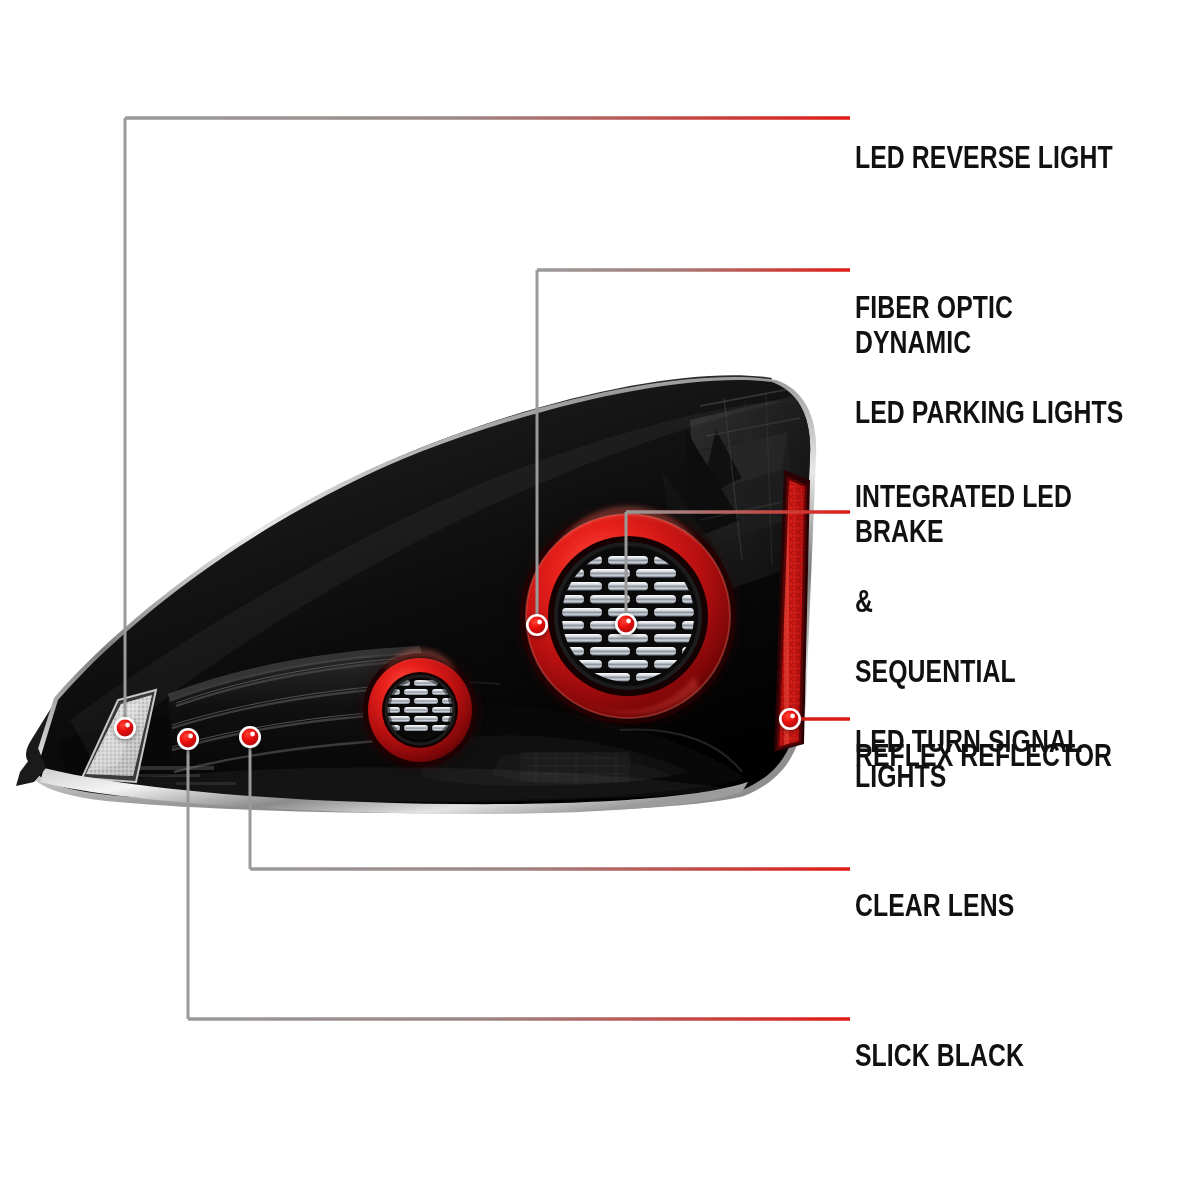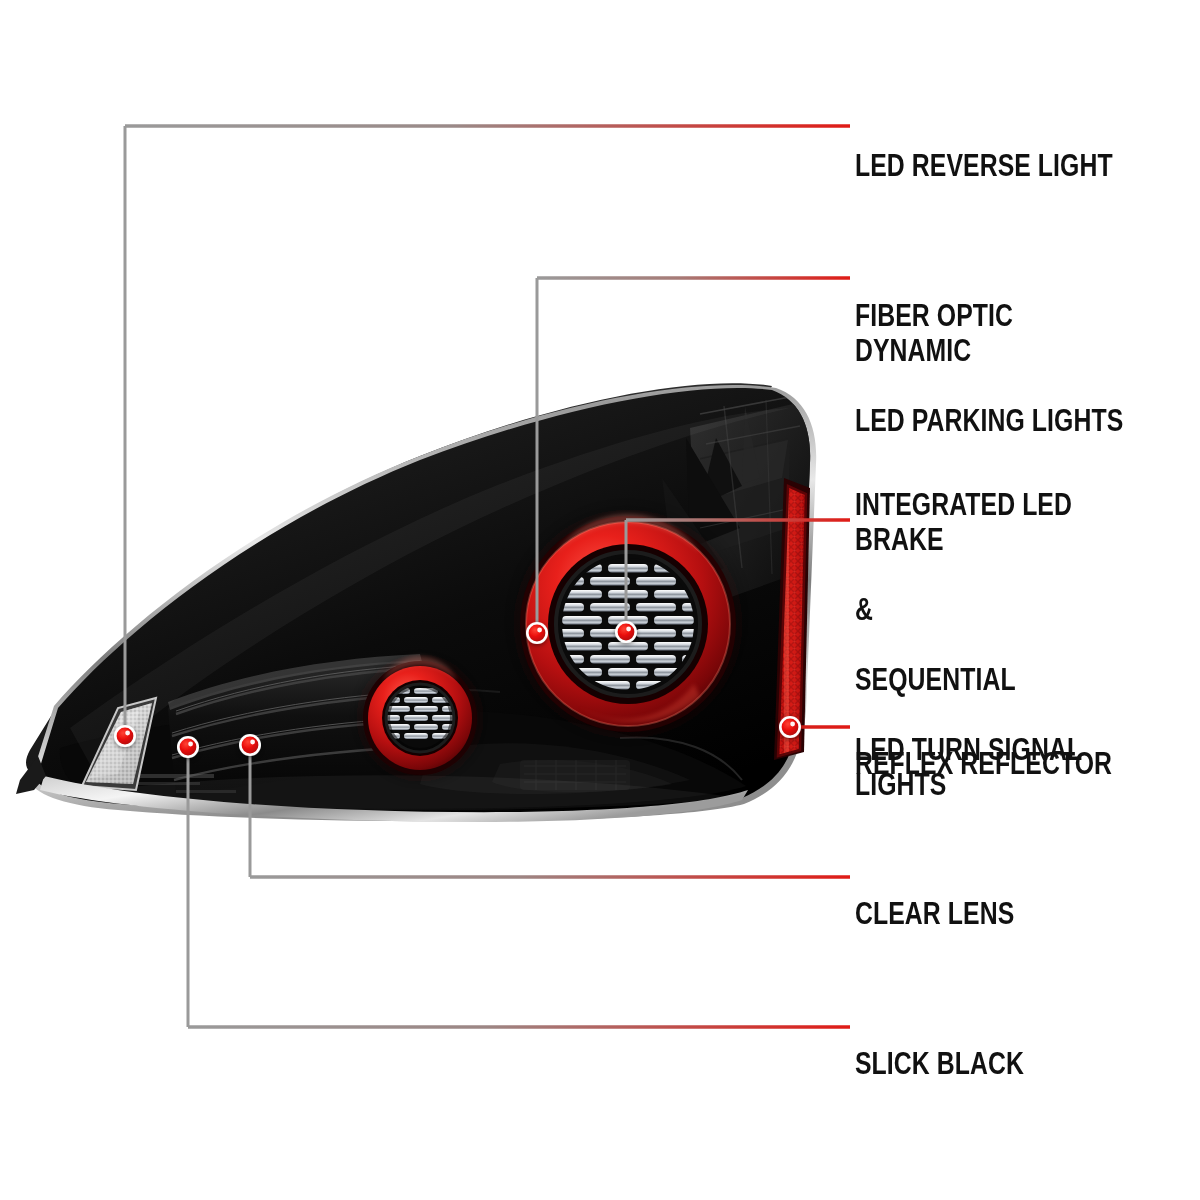--- a/index.html
+++ b/index.html
@@ -2,21 +2,21 @@
 <html><head>
 <meta charset="utf-8">
 <title>Tail Light Feature Callout Diagram</title>
 <style>
   html,body{margin:0;padding:0;background:#ffffff;}
   body{
     width:1200px;height:1200px;position:relative;overflow:hidden;
     font-family:"Liberation Sans","DejaVu Sans",sans-serif;
     -webkit-font-smoothing:antialiased;
   }
-  #stage{position:absolute;left:0;top:8px;width:1200px;height:977px;border-radius:6px;}
+  #stage{position:absolute;left:0;top:0;width:1200px;height:977px;border-radius:6px;}
   #artwork{position:absolute;left:0;top:0;width:1200px;height:1200px;}
   #leaders{position:absolute;left:0;top:0;width:1200px;height:1200px;pointer-events:none;}
   .callout-label{
     position:absolute;
     color:#111111;
     font-weight:700;
     font-size:31px;
     line-height:35px;
     letter-spacing:0.1px;
     white-space:pre-line;

